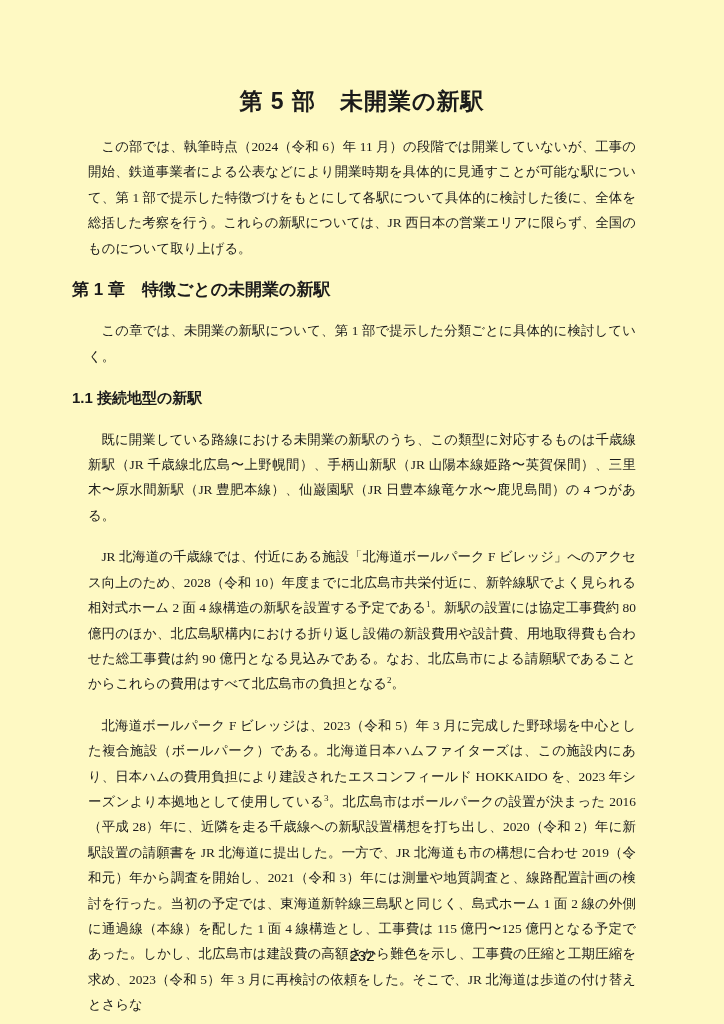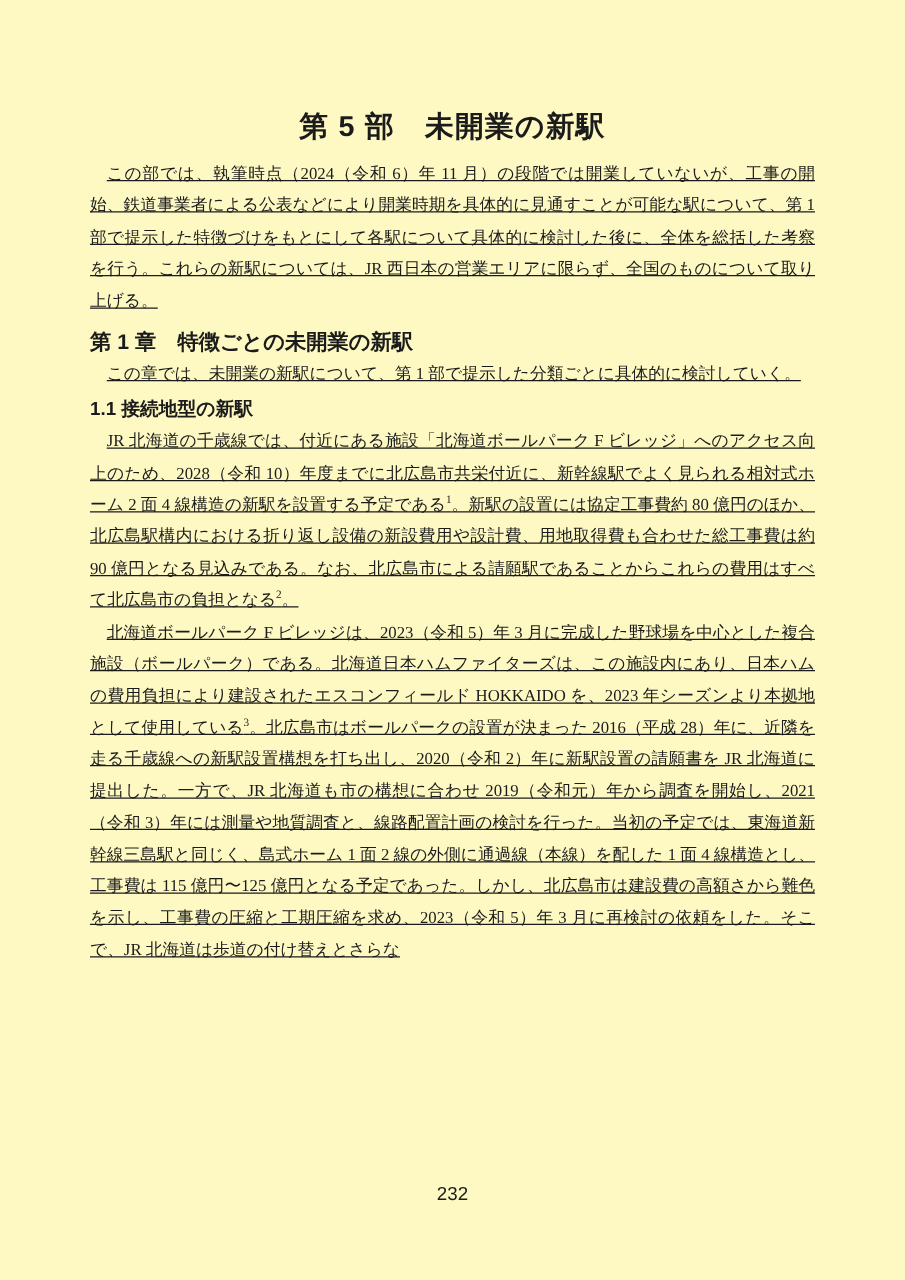--- a/index.html
+++ b/index.html
@@ -34,22 +34,21 @@
     text-align: center;
     letter-spacing: 1px;
     margin: 0 0 8px 0;
   }
   p.body {
     font-size: 13.4px;
     line-height: 25.4px;
     text-align: justify;
     text-justify: inter-ideograph;
     text-indent: 1em;
-    margin: 0;
-    text-decoration: underline;
+    margin: 16px;
   }
   h2.chapter-heading {
     font-family: "Liberation Sans", "DejaVu Sans", sans-serif;
     font-weight: bold;
     font-size: 17px;
     line-height: 25.4px;
     margin: 8px 0 0 0;
   }
   h3.section-heading {
     font-family: "Liberation Sans", "DejaVu Sans", sans-serif;
@@ -92,20 +91,21 @@
     <p class="body">この部では、執筆時点（2024（令和 6）年 11 月）の段階では開業していないが、工事の開始、鉄道事業者による公表などにより開業時期を具体的に見通すことが可能な駅について、第 1 部で提示した特徴づけをもとにして各駅について具体的に検討した後に、全体を総括した考察を行う。これらの新駅については、JR 西日本の営業エリアに限らず、全国のものについて取り上げる。</p>
 
     <h2 class="chapter-heading">第 1 章　特徴ごとの未開業の新駅</h2>
 
     <p class="body">この章では、未開業の新駅について、第 1 部で提示した分類ごとに具体的に検討していく。</p>
 
     <h3 class="section-heading">1.1 接続地型の新駅</h3>
 
 
 
+    <p class="body">既に開業している路線における未開業の新駅のうち、この類型に対応するものは千歳線新駅（JR 千歳線北広島〜上野幌間）、手柄山新駅（JR 山陽本線姫路〜英賀保間）、三里木〜原水間新駅（JR 豊肥本線）、仙巌園駅（JR 日豊本線竜ケ水〜鹿児島間）の 4 つがある。</p>
 
 
     <p class="body"><span>JR 北海道の千歳線では、付近にある施設「北海道ボールパーク F ビレッジ」へのアクセス向上のため、2028（令和 10）年度までに北広島市共栄付近に、新幹線駅でよく見られる相対式ホーム 2 面 4 線構造の新駅を設置する予定である</span><sup class="fn">1</sup><span>。新駅の設置には協定工事費約 80 億円のほか、北広島駅構内における折り返し設備の新設費用や設計費、用地取得費も合わせた総工事費は約 90 億円となる見込みである。なお、北広島市による請願駅であることからこれらの費用はすべて北広島市の負担となる</span><sup class="fn">2</sup><span>。</span></p>
 
     <p class="body"><span>北海道ボールパーク F ビレッジは、2023（令和 5）年 3 月に完成した野球場を中心とした複合施設（ボールパーク）である。北海道日本ハムファイターズは、この施設内にあり、日本ハムの費用負担により建設されたエスコンフィールド HOKKAIDO を、2023 年シーズンより本拠地として使用している</span><sup class="fn">3</sup><span>。北広島市はボールパークの設置が決まった 2016（平成 28）年に、近隣を走る千歳線への新駅設置構想を打ち出し、2020（令和 2）年に新駅設置の請願書を JR 北海道に提出した。一方で、JR 北海道も市の構想に合わせ 2019（令和元）年から調査を開始し、2021（令和 3）年には測量や地質調査と、線路配置計画の検討を行った。当初の予定では、東海道新幹線三島駅と同じく、島式ホーム 1 面 2 線の外側に通過線（本線）を配した 1 面 4 線構造とし、工事費は 115 億円〜125 億円となる予定であった。しかし、北広島市は建設費の高額さから難色を示し、工事費の圧縮と工期圧縮を求め、2023（令和 5）年 3 月に再検討の依頼をした。そこで、JR 北海道は歩道の付け替えとさらな</span></p>
 
   </div>
 
   <div class="page-number">232</div>
 </div>

